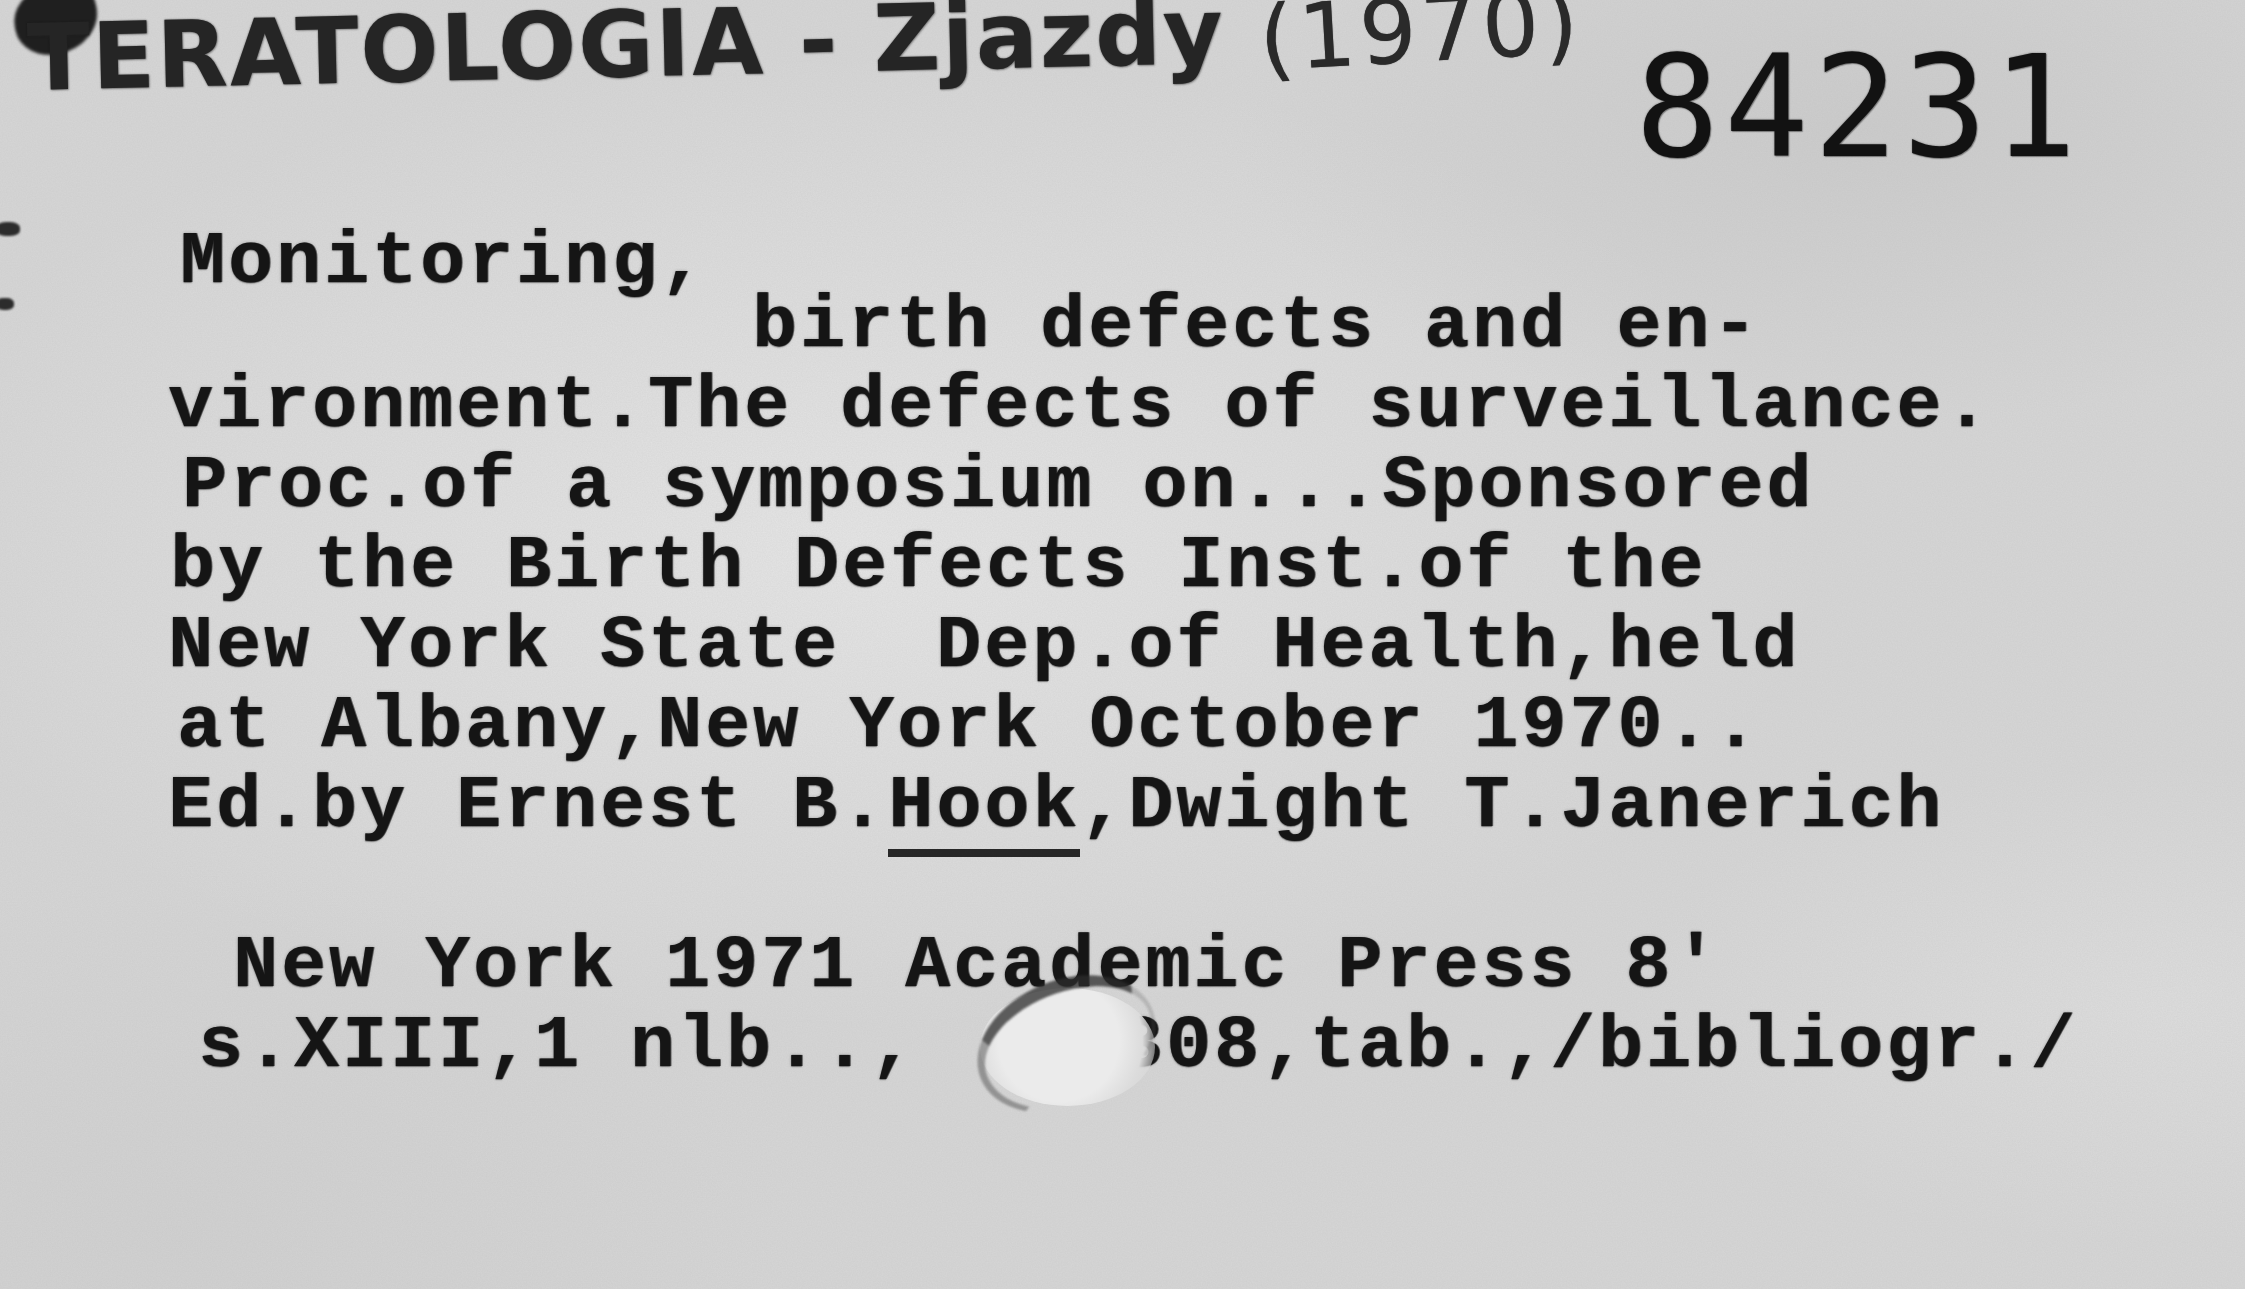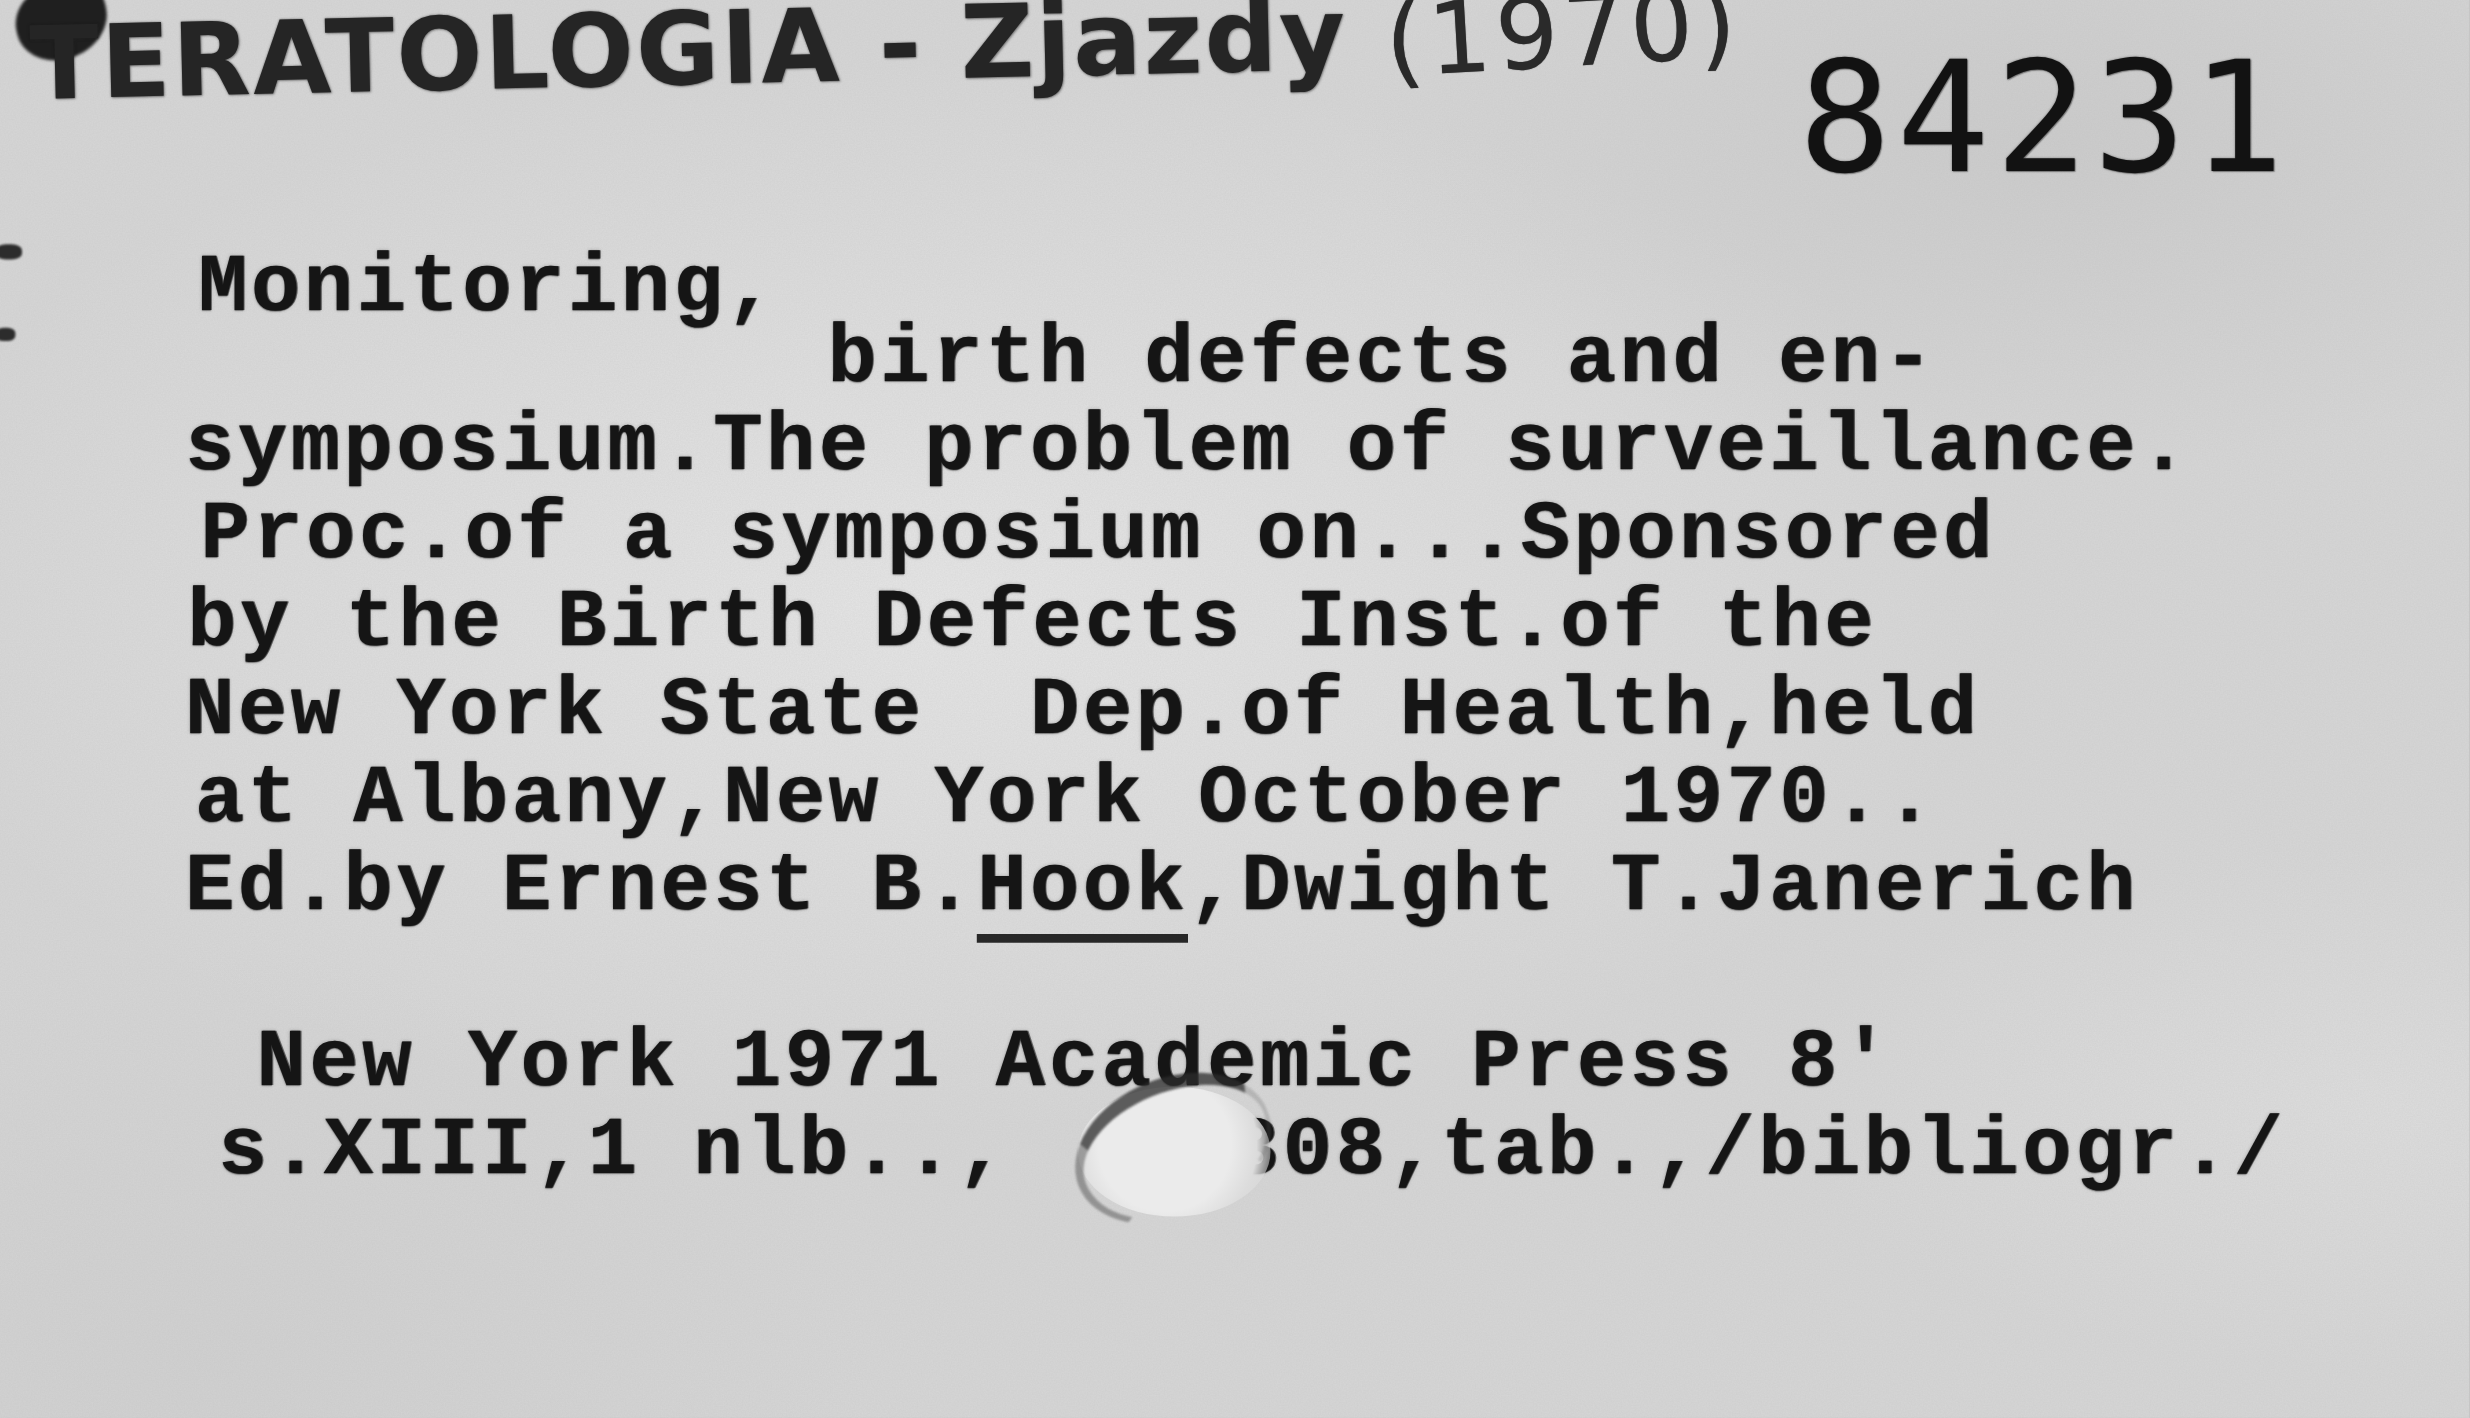--- a/index.html
+++ b/index.html
@@ -114,21 +114,21 @@
 
   <div class="heading-row">
     <span class="hw-main">TERATOLOGIA - Zjazdy</span>
     <span class="hw-year">(1970)</span>
   </div>
 
   <div class="number">84231</div>
 
   <div class="line l1">Monitoring,</div>
   <div class="line l2">birth defects and en-</div>
-  <div class="line l3">symposium.The problem of surveillance.</div>
+  <div class="line l3">vironment.The defects of surveillance.</div>
   <div class="line l4">Proc.of a symposium on...Sponsored</div>
   <div class="line l5">by the Birth Defects Inst.of the</div>
   <div class="line l6">New York State  Dep.of Health,held</div>
   <div class="line l7">at Albany,New York October 1970..</div>
   <div class="line l8"><span>Ed.by Ernest B.</span><span class="u">Hook</span><span>,Dwight T.Janerich</span></div>
   <div class="line l10">New York 1971 Academic Press 8'</div>
   <div class="line l11a">s.XIII,1 nlb..,</div>
   <div class="line l11b">308,tab.,/bibliogr./</div>
 
   <div class="blot">

